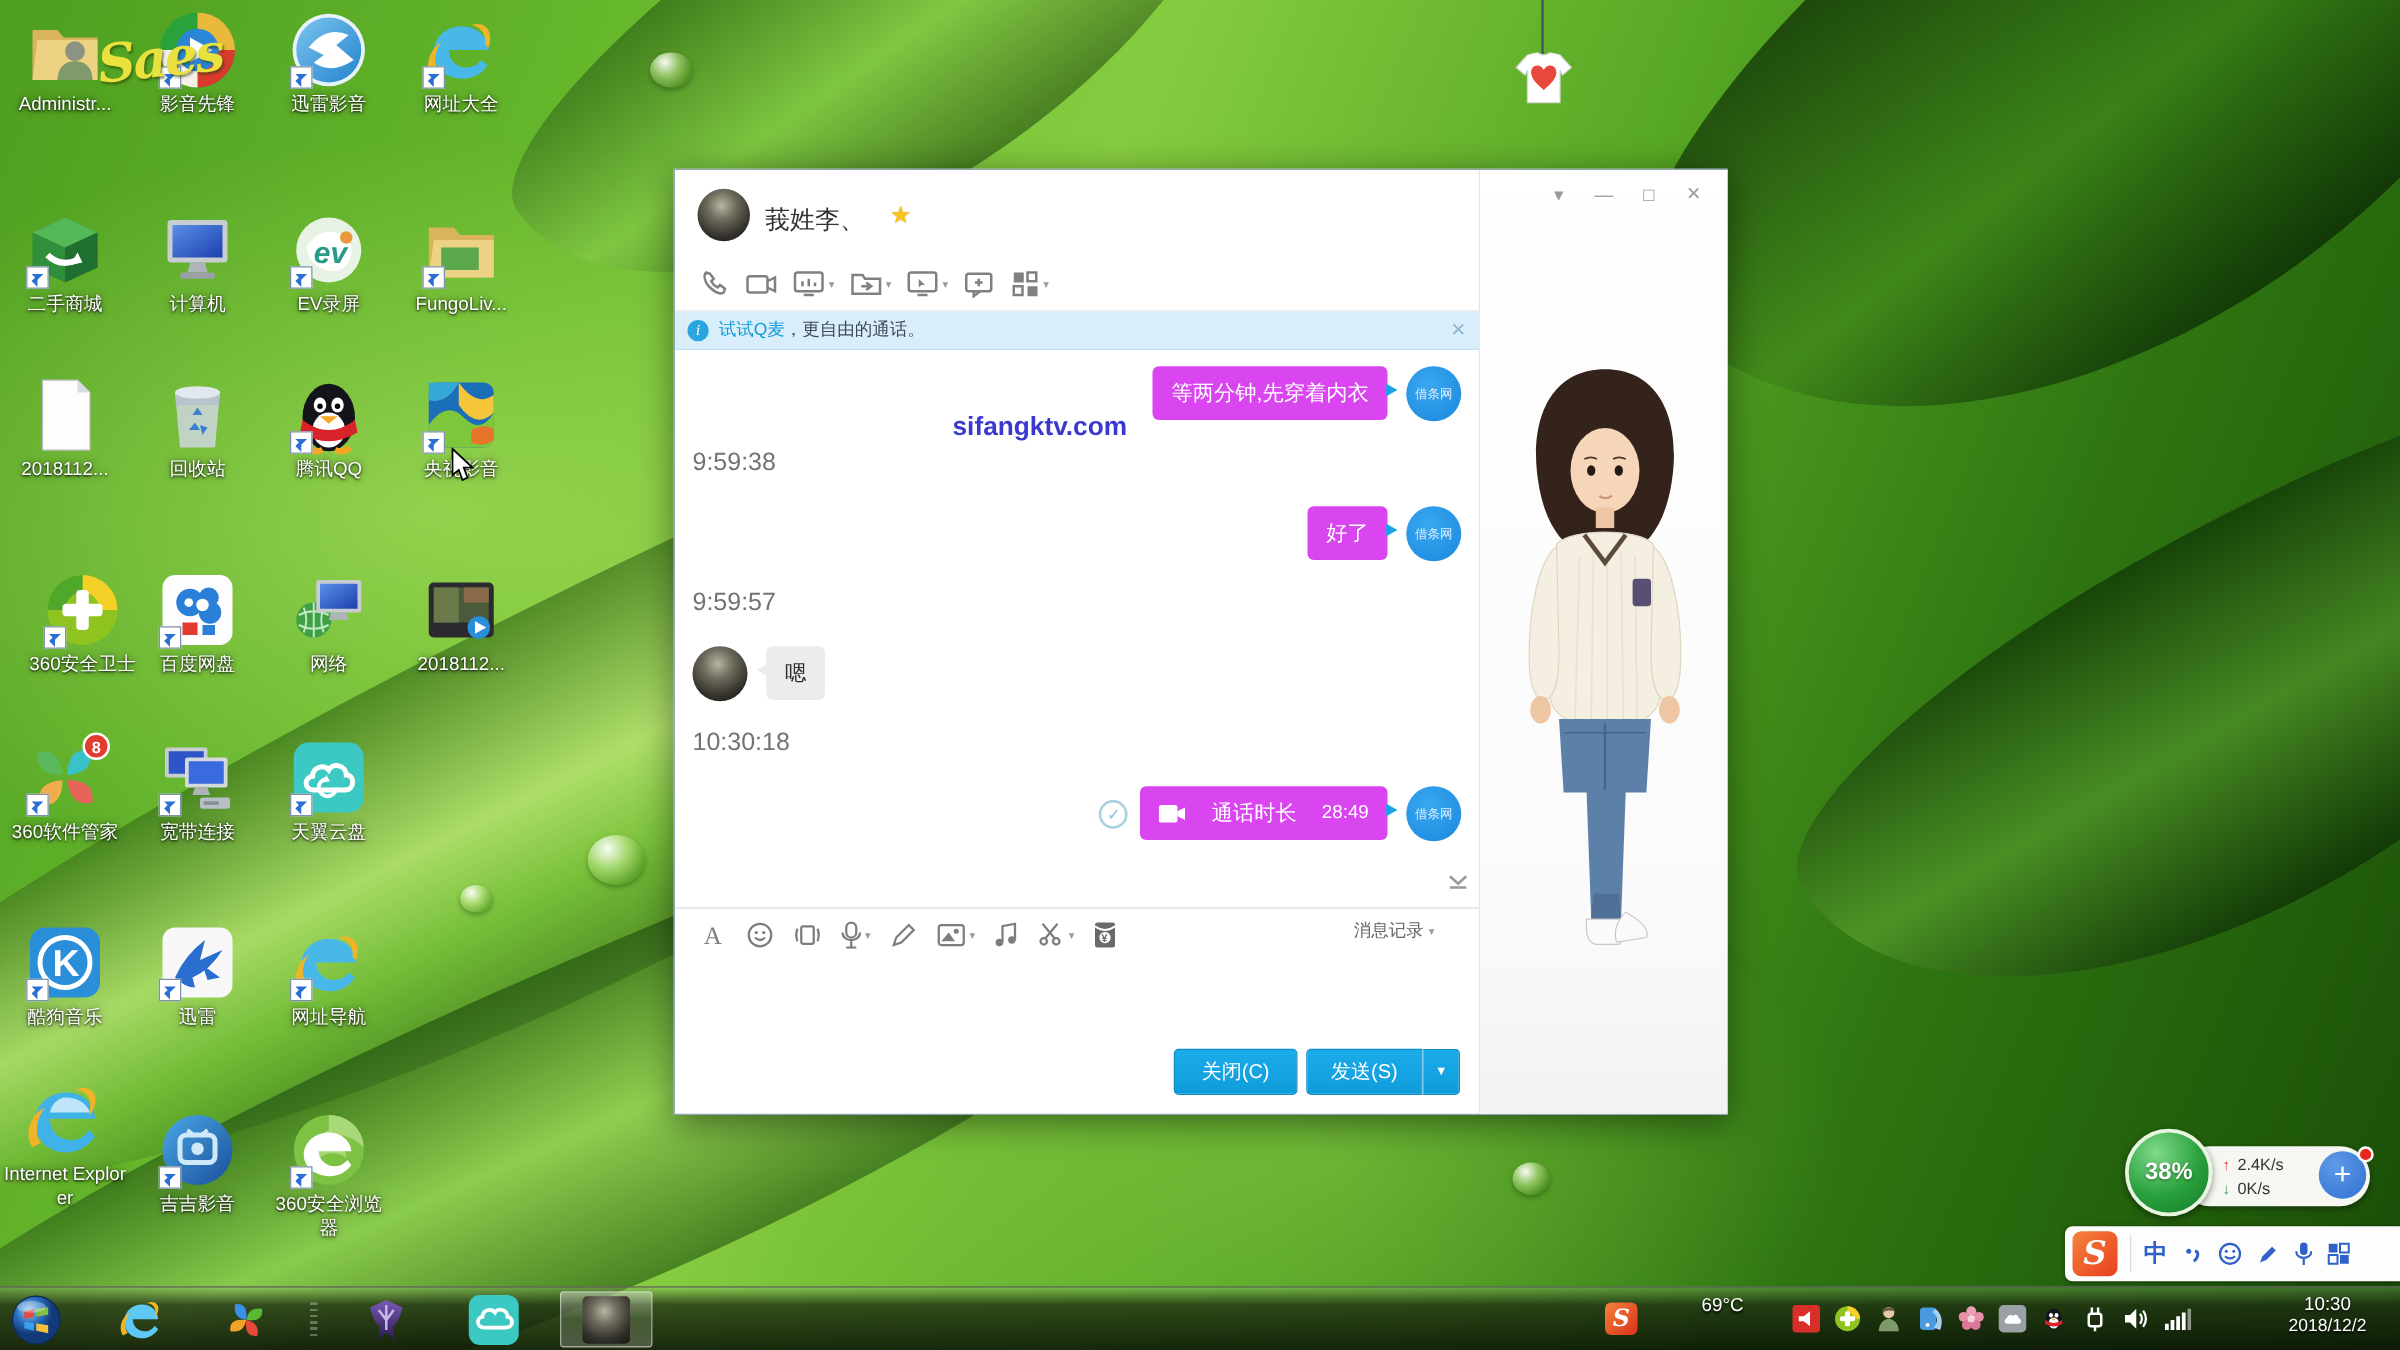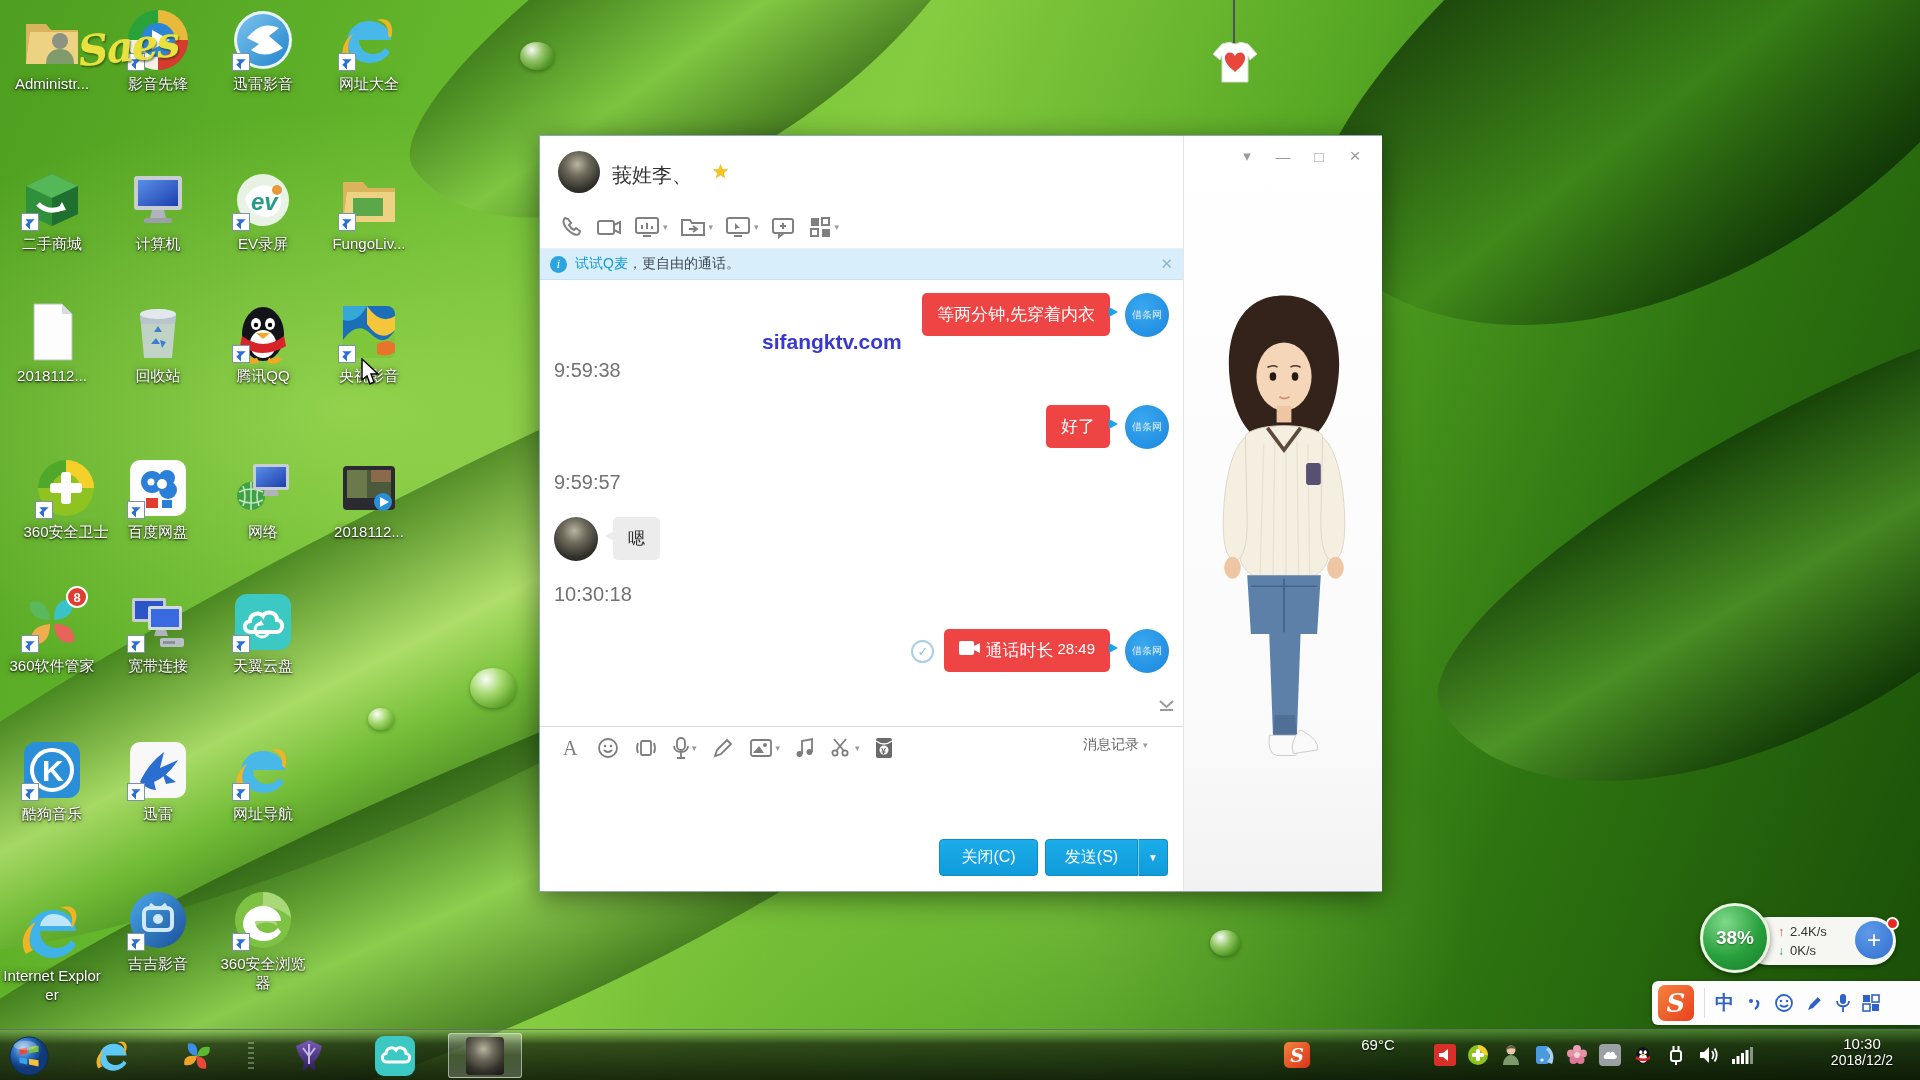--- a/index.html
+++ b/index.html
@@ -77,26 +77,26 @@
   #messages { position:absolute; left:0; top:145px; width:643px; height:438px; padding:12px 14px 0;
     display:flex; flex-direction:column; overflow:hidden; }
   .mrow { display:flex; align-items:flex-start; margin-bottom:21px; }
   .mrow.out { justify-content:flex-end; }
   .ava { width:44px; height:44px; border-radius:50%; flex:none; }
   .blue-ava { background:radial-gradient(circle at 40% 35%, #3aa8f0, #1b86dd); color:rgba(255,255,255,.85);
     font-size:10px; display:flex; align-items:center; justify-content:center; letter-spacing:0; }
   .bub { max-width:370px; padding:11px 15px; border-radius:5px; font-size:17px; position:relative; line-height:1.25; }
   .bub.in { background:#ececec; color:#2c2c2c; margin-left:15px; }
   .bub.in::before { content:""; position:absolute; left:-8px; top:14px; border:5px solid transparent; border-right:9px solid #ececec; border-left:0; }
-  .bub.out { background:#ef4444; color:#fff; margin-right:15px; }
+  .bub.out { background:#d946ef; color:#fff; margin-right:15px; }
   .bub.out::after { content:""; position:absolute; right:-8px; top:14px; border:5px solid transparent; border-left:9px solid #12a7e9; border-right:0; }
   .trow { text-align:left; color:#737373; font-size:20px; margin:1px 0 23px; }
   .check { width:23px; height:23px; border-radius:50%; border:2px solid #a8cfe3; color:#8fc3de;
     display:flex; align-items:center; justify-content:center; font-size:13px; align-self:center; margin-right:10px; flex:none; }
-  .callbub { display:flex; gap:4px; }
+  .callbub { display:flex; align-items:center; gap:20px; }
   .callbub .dur { font-size:15px; }
   #watermark { position:absolute; left:222px; top:194px; font-size:21px; color:#3939cf; z-index:5; font-weight:bold; }
   #scroll-bottom { position:absolute; left:618px; top:563px; color:#9a9a9a; }
 
   #input-divider { position:absolute; left:0; top:590px; width:643px; height:1px; background:#dcdcdc; }
   #input-toolbar { position:absolute; left:20px; top:596px; height:32px; display:flex; align-items:center; gap:15px; color:#7d7d7d; }
   #history { position:absolute; left:543px; top:600px; font-size:14px; color:#666; display:flex; align-items:center; gap:4px; }
   #btn-row { position:absolute; left:0; top:703px; width:643px; height:40px; }
   .qbtn { position:absolute; height:37px; background:linear-gradient(#1cacea,#0f9cdb); color:#fff; font-size:16px;
     border:1px solid #0e8cc6; border-radius:4px; display:flex; align-items:center; justify-content:center; cursor:pointer; }
@@ -531,21 +531,21 @@
             <path d="M22 28 L52 28 C50 20 42 16 34 16 C28 16 23 22 22 28 Z" fill="#fff" opacity="0"></path>
           </svg>
           <div class="sc-arrow">
             <svg viewBox="0 0 12 12">
               <path d="M2 10 L2 5 L5 5 L5 2 L10 7 L5 7 Z" fill="#2a6fd6" transform="rotate(-45 6 6)"></path>
             </svg>
           </div>
         </div>
         <div class="lbl">网址导航</div>
       </div>
-      <div class="dicon" style="left: 2px; top: 900px;">
+      <div class="dicon" style="left: 2px; top: 864px;">
         <div class="g">
           <svg viewBox="0 0 64 64">
             <path d="M8 34 C8 20 19 10 33 10 C47 10 56 20 56 31 L20 31 C20 41 27 48 37 48 C44 48 49 44 51 40 L56 45 C51 53 42 58 33 58 C19 58 8 48 8 34 Z" fill="#3fb3e8"></path>
             <path d="M20 26 L52 26 C49 18 41 14 33 14 C26 14 21 20 20 26 Z" fill="#bfe6f8"></path>
             <path d="M52 28 C62 14 54 2 40 8 C52 8 54 20 51 27 Z" fill="#f0b428"></path>
             <path d="M6 54 C-2 42 6 26 16 22 C8 32 8 46 13 50 Z" fill="#f0b428"></path>
           </svg>
         </div>
         <div class="lbl">Internet Explorer</div>
       </div>

